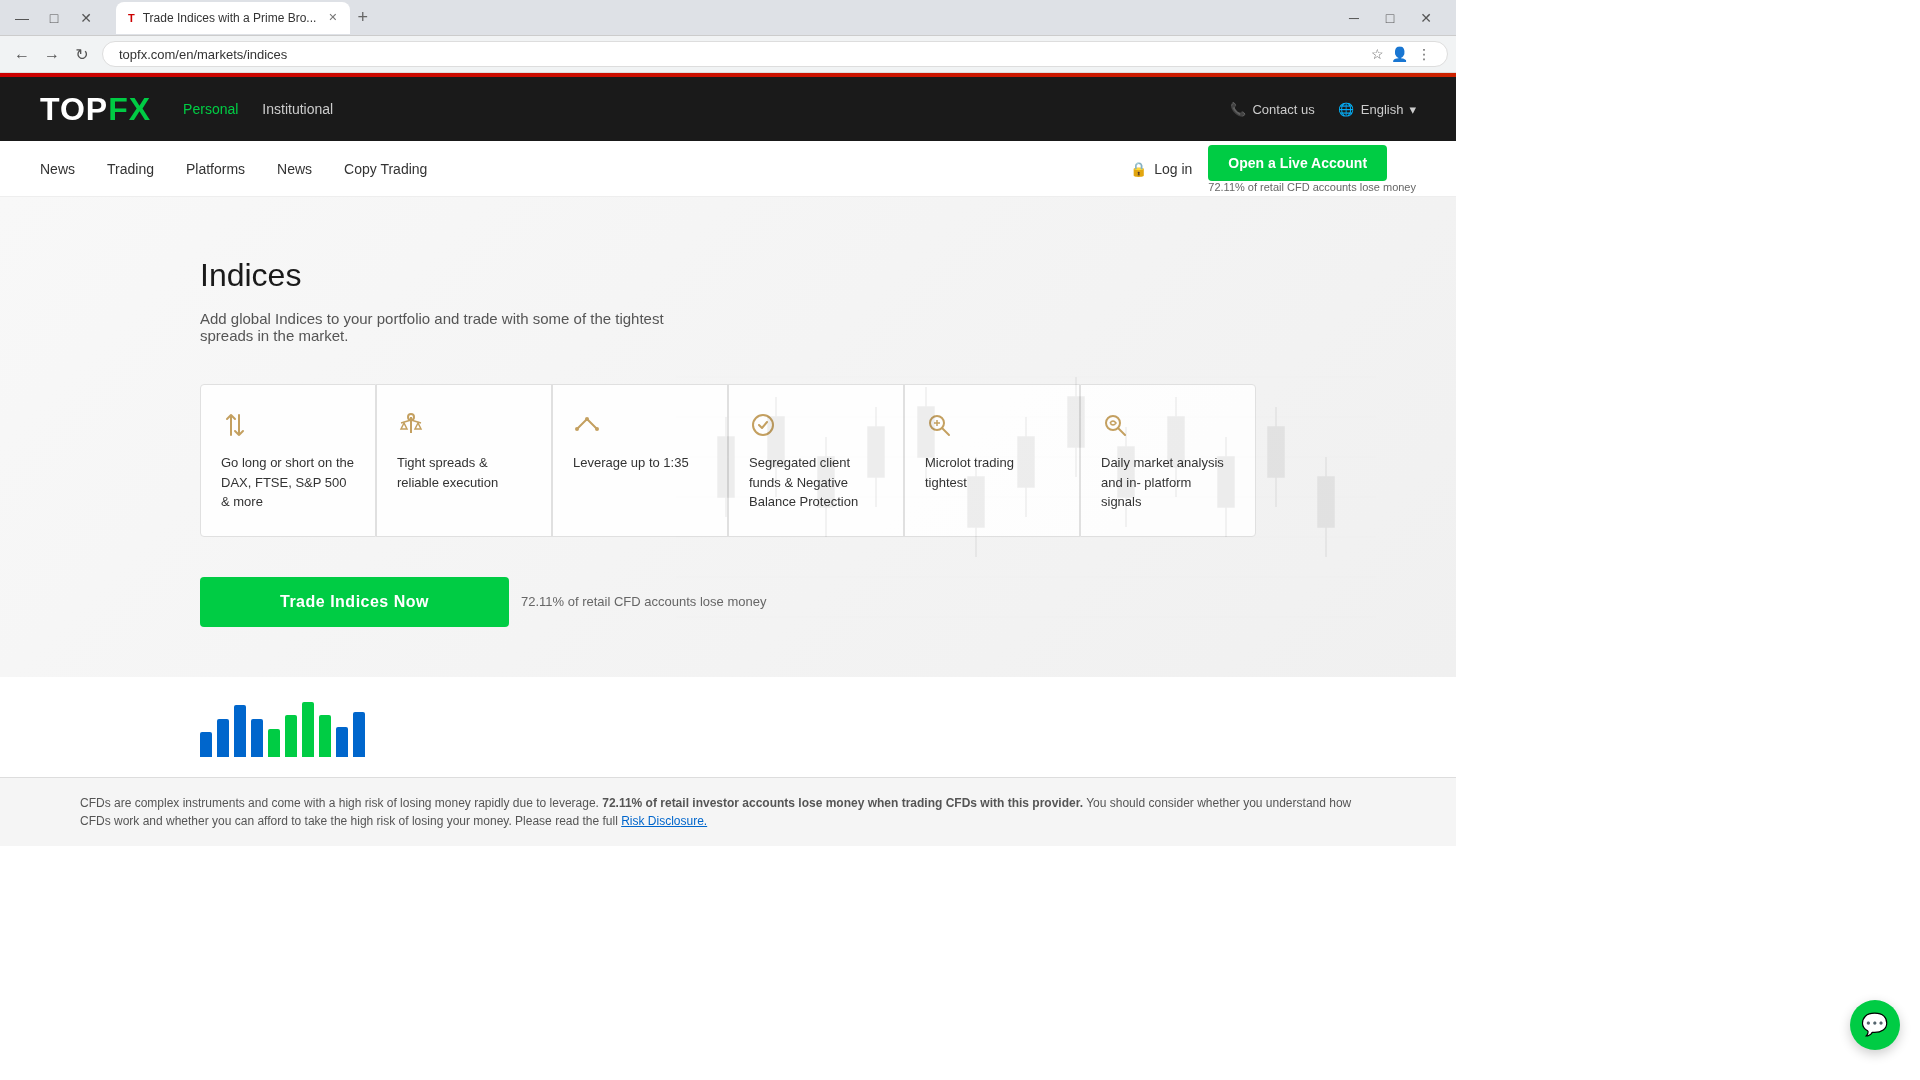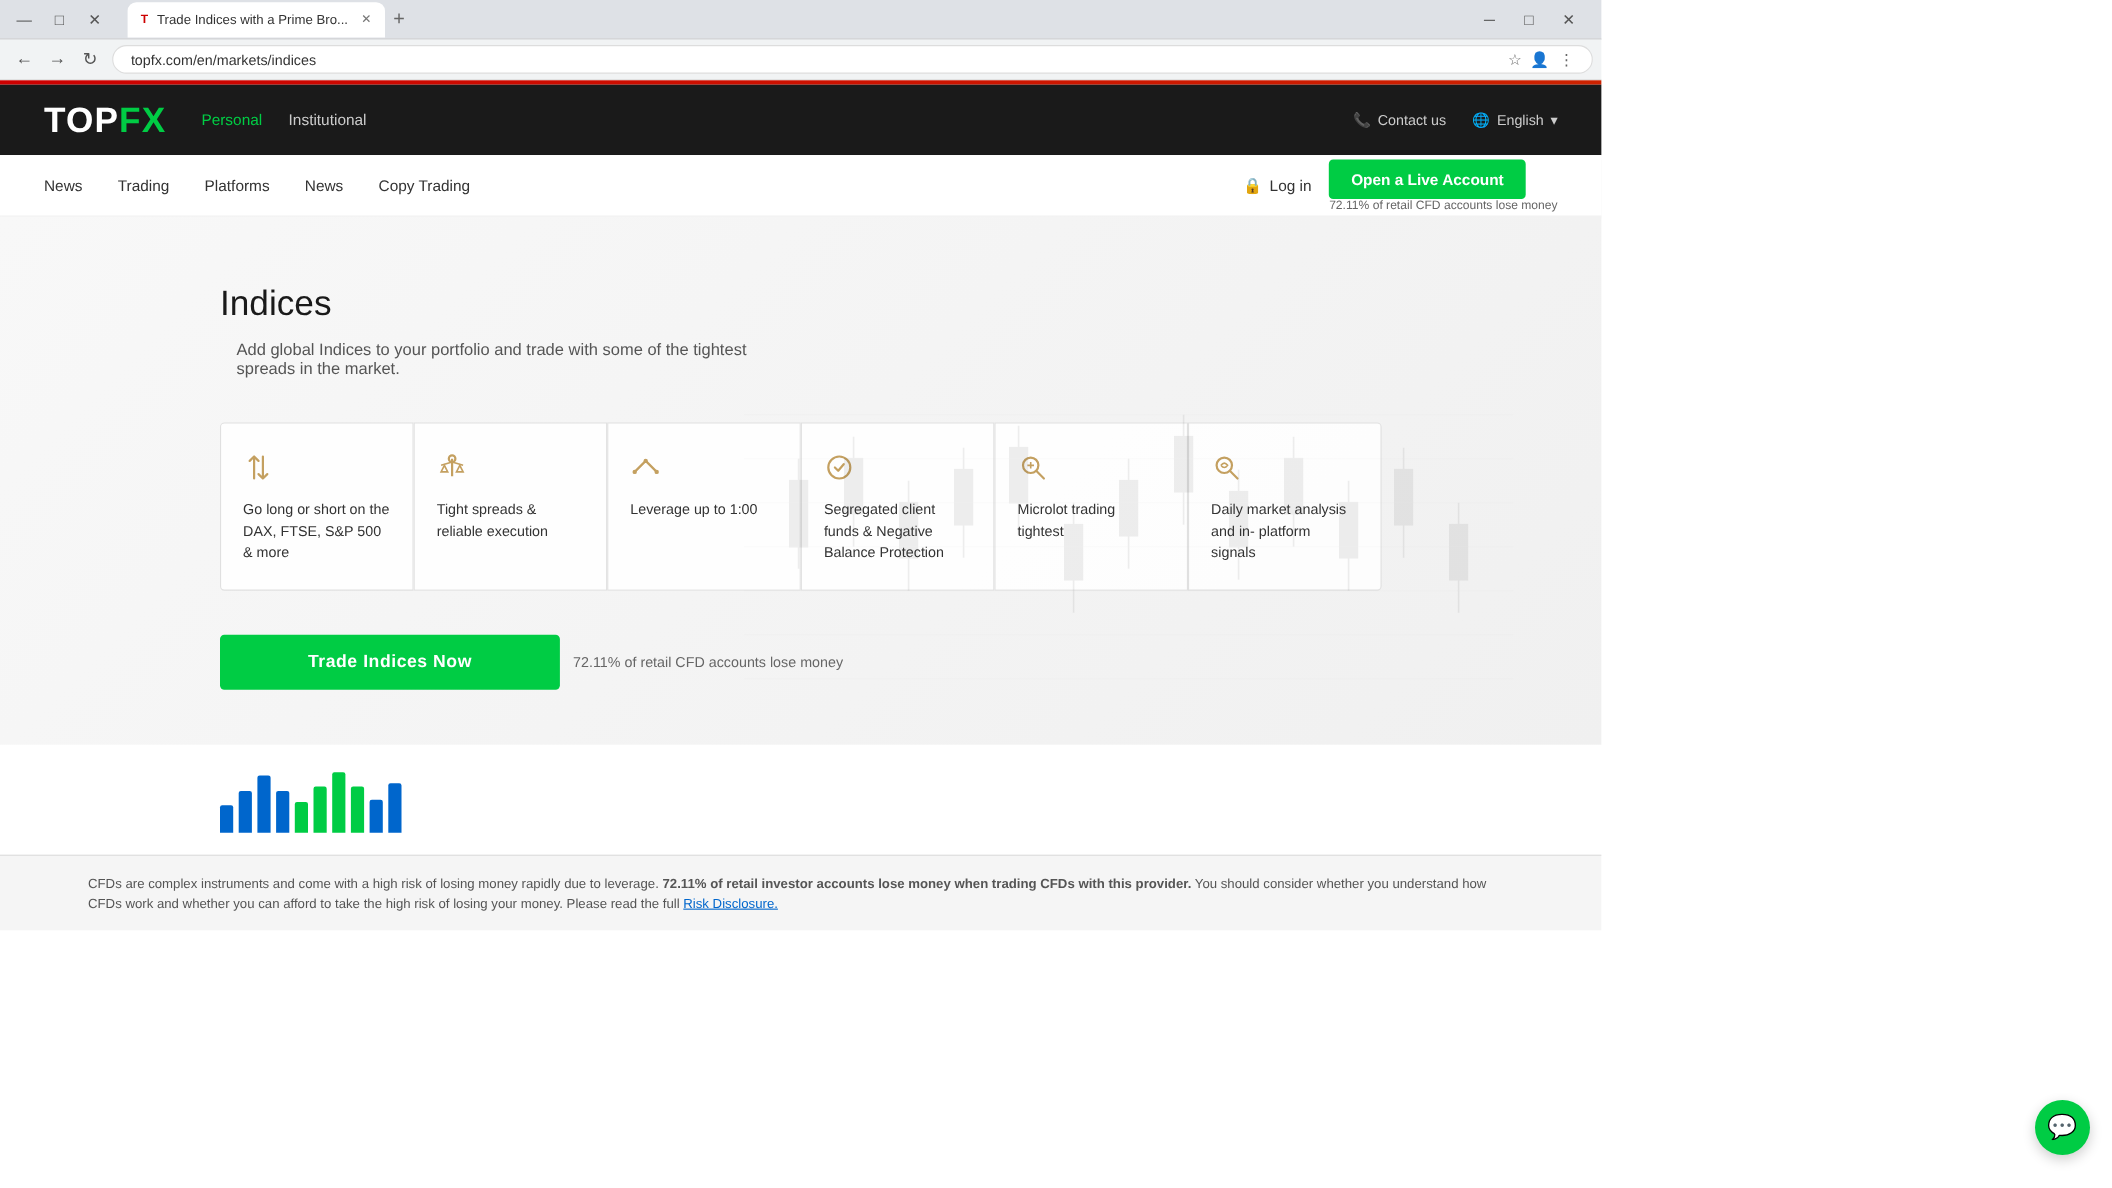--- a/index.html
+++ b/index.html
@@ -233,21 +233,20 @@
       font-size: 32px;
       font-weight: 300;
       color: #1a1a1a;
       margin-bottom: 16px;
     }
     .hero-subtitle {
       font-size: 15px;
       color: #555;
       margin-bottom: 40px;
       max-width: 500px;
-      margin-left: 15px;
     }
 
     
     .feature-cards {
       display: flex;
       gap: 0;
       margin-bottom: 40px;
     }
     .feature-card {
       background: rgba(255,255,255,0.85);
@@ -522,21 +521,21 @@
 
     <div class="feature-card">
       <div class="feature-icon">
         <svg width="28" height="28" viewBox="0 0 28 28" fill="none">
           <path d="M4 18 L14 8 L24 18" stroke="#c4a060" stroke-width="2" stroke-linecap="round" stroke-linejoin="round"></path>
           <circle cx="4" cy="18" r="2" fill="#c4a060"></circle>
           <circle cx="24" cy="18" r="2" fill="#c4a060"></circle>
           <circle cx="14" cy="8" r="2" fill="#c4a060"></circle>
         </svg>
       </div>
-      <span class="feature-text">Leverage up to 1:00</span>
+      <span class="feature-text">Leverage up to 1:35</span>
     </div>
 
     <div class="feature-card">
       <div class="feature-icon">
         <svg width="28" height="28" viewBox="0 0 28 28" fill="none">
           <circle cx="14" cy="14" r="10" stroke="#c4a060" stroke-width="2"></circle>
           <path d="M10 14 L13 17 L18 11" stroke="#c4a060" stroke-width="2" stroke-linecap="round" stroke-linejoin="round"></path>
         </svg>
       </div>
       <span class="feature-text">Segregated client funds &amp; Negative Balance Protection</span>

